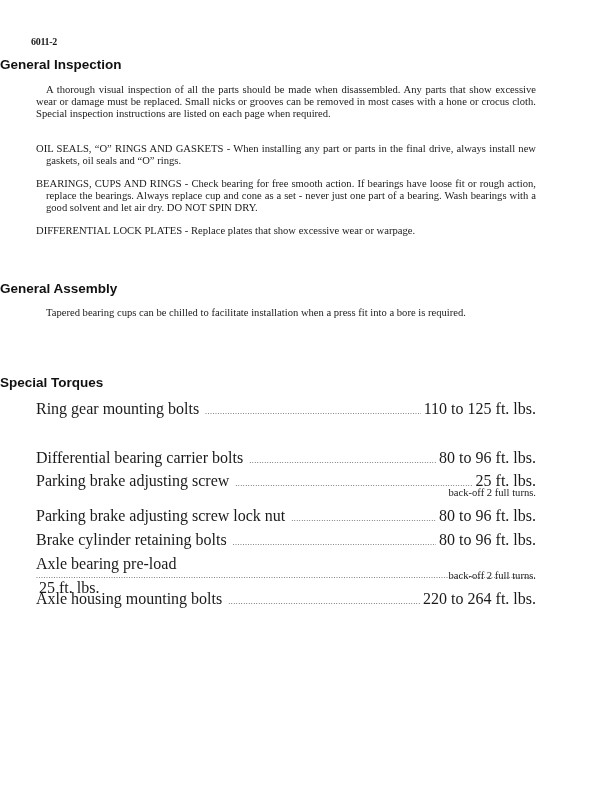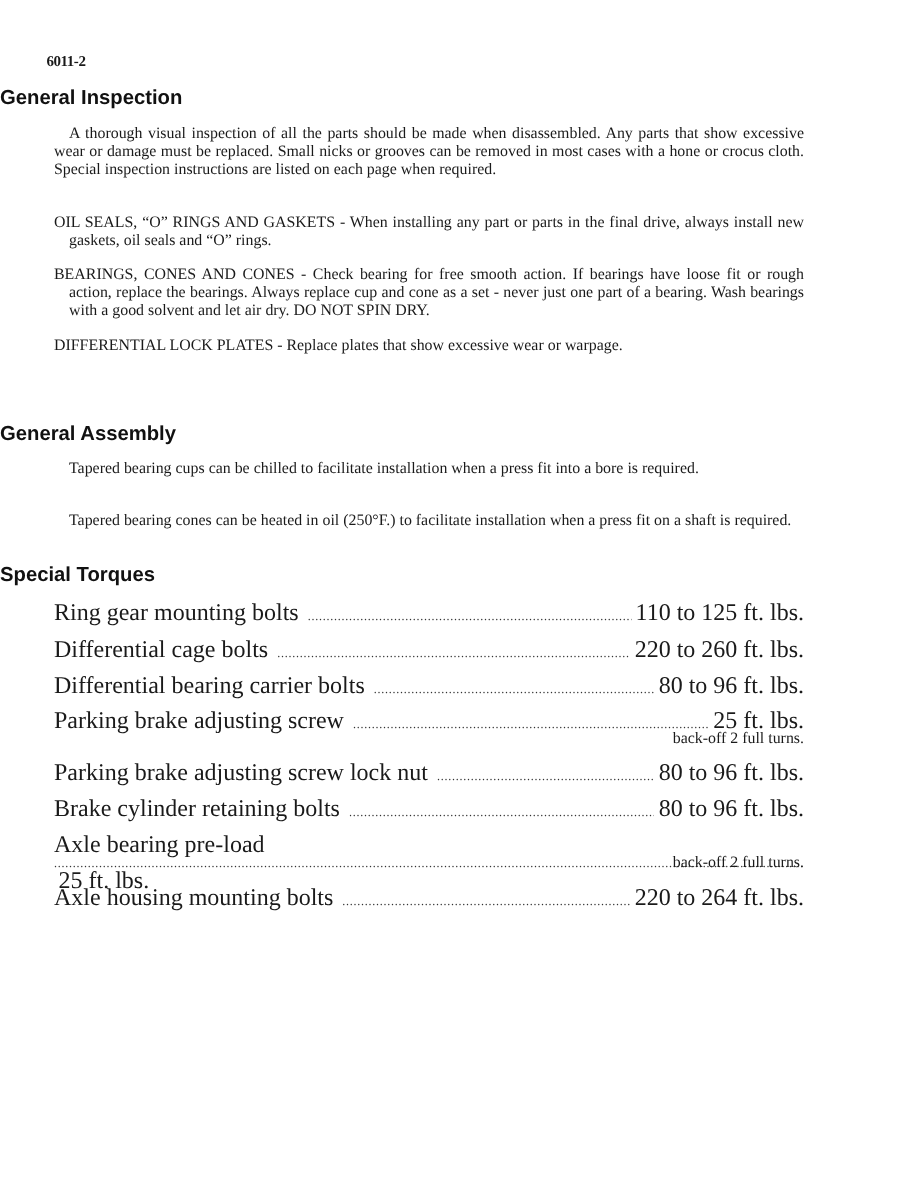--- a/index.html
+++ b/index.html
@@ -29,38 +29,32 @@
 </head>
 <body>
 
 <div class="page">
   <div class="page-num">6011-2</div>
 
   <div class="heading" style="top:57px;">General Inspection</div>
   <div class="para indent" style="top:84px;">A thorough visual inspection of all the parts should be made when disassembled. Any parts that show excessive wear or damage must be replaced. Small nicks or grooves can be removed in most cases with a hone or crocus cloth. Special inspection instructions are listed on each page when required.</div>
 
   <div class="hang" style="top:143px;"><span>OIL SEALS, “O” RINGS AND GASKETS</span><span> - When installing any part or parts in the final drive, always install new gaskets, oil seals and “O” rings.</span></div>
-  <div class="hang" style="top:178px;"><span>BEARINGS, CONES AND CONES</span><span> - Check bearing for free smooth action. If bearings have loose fit or rough action, replace the bearings. Always replace cup and cone as a set - never just one part of a bearing. Wash bearings with a good solvent and let air dry. DO NOT SPIN DRY.</span></div>
+  <div class="hang" style="top:178px;"><span>BEARINGS, CUPS AND RINGS</span><span> - Check bearing for free smooth action. If bearings have loose fit or rough action, replace the bearings. Always replace cup and cone as a set - never just one part of a bearing. Wash bearings with a good solvent and let air dry. DO NOT SPIN DRY.</span></div>
   <div class="hang" style="top:225px;"><span>DIFFERENTIAL LOCK PLATES</span><span> - Replace plates that show excessive wear or warpage.</span></div>
 
   <div class="heading" style="top:281px;">General Assembly</div>
   <div class="para indent" style="top:307px;">Tapered bearing cups can be chilled to facilitate installation when a press fit into a bore is required.</div>
-  <div class="para indent" style="top:342px;">Tapered bearing cones can be heated in oil (250°F.) to facilitate installation when a press fit on a shaft is required.</div>
 
   <div class="heading" style="top:375px;">Special Torques</div>
 
   <div class="torque-row" style="top:403px;">
       <span class="lbl">Ring gear mounting bolts</span>
       <span class="dots"></span>
       <span class="val">110 to 125 ft. lbs.</span>
-    </div>
-  <div class="torque-row" style="top:428px;">
-      <span class="lbl">Differential cage bolts</span>
-      <span class="dots"></span>
-      <span class="val">220 to 260 ft. lbs.</span>
     </div>
   <div class="torque-row" style="top:452px;">
       <span class="lbl">Differential bearing carrier bolts</span>
       <span class="dots"></span>
       <span class="val">80 to 96 ft. lbs.</span>
     </div>
   <div class="torque-row" style="top:475px;">
       <span class="lbl">Parking brake adjusting screw</span>
       <span class="dots"></span>
       <span class="val">25 ft. lbs.</span>

